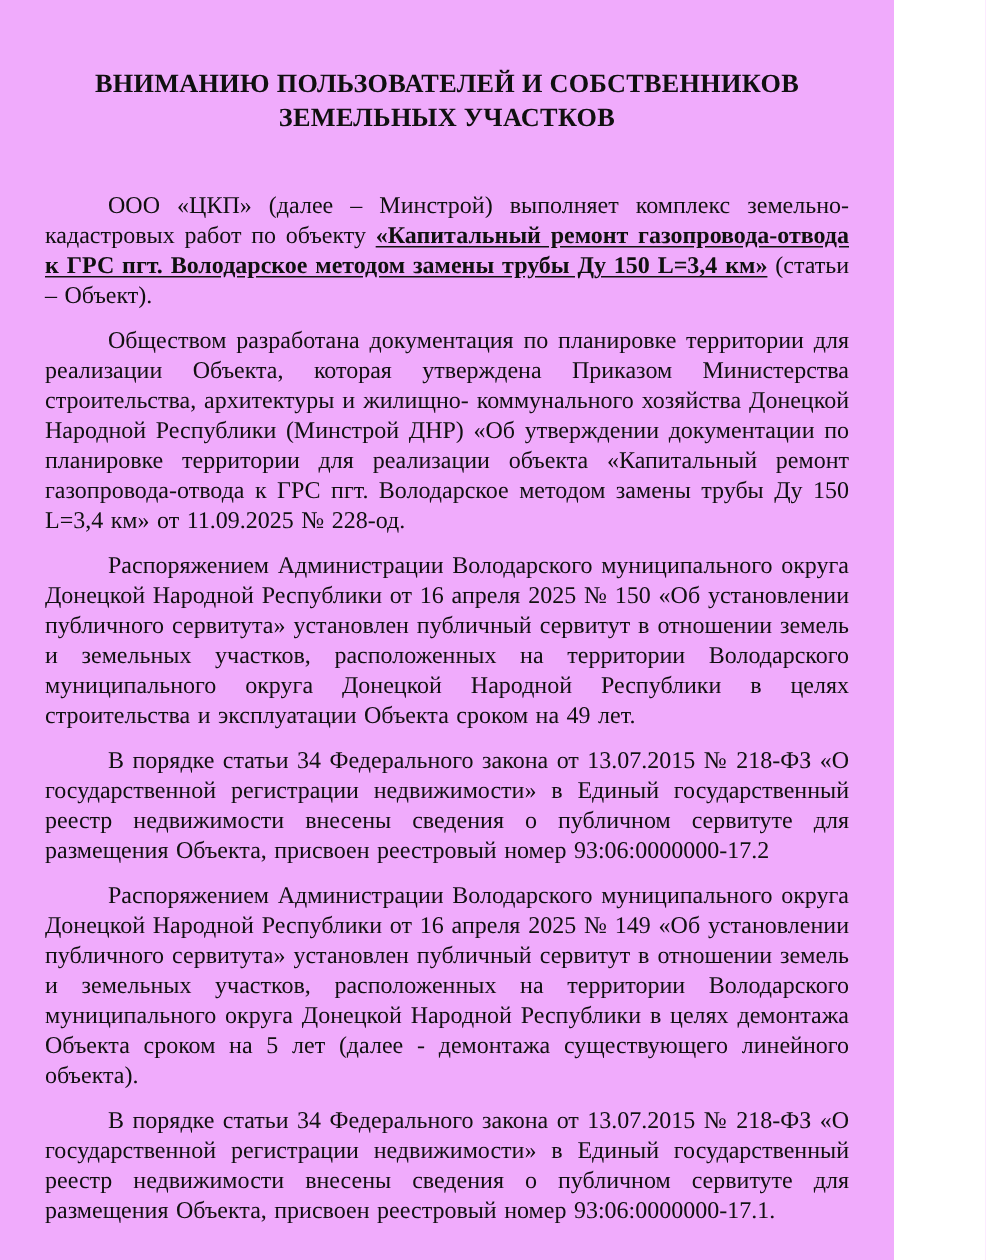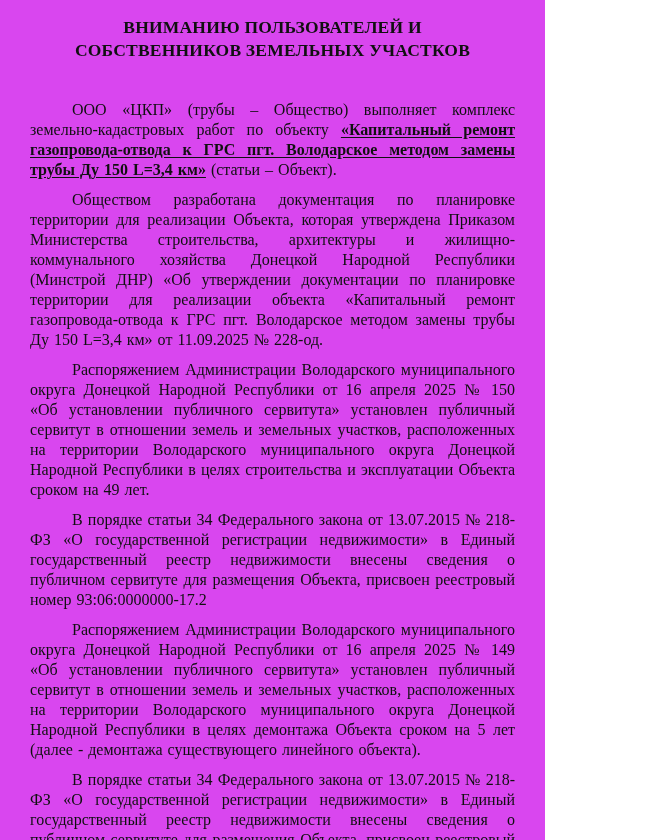--- a/index.html
+++ b/index.html
@@ -9,24 +9,24 @@
   }
   body {
     width: 657px;
     height: 840px;
     overflow: hidden;
     font-family: "Liberation Serif", "DejaVu Serif", serif;
     color: #101010;
   }
   .page {
     box-sizing: border-box;
-    width: 545px;
+    width: 596px;
     height: 840px;
-    padding: 16px 30px 0 30px;
-    background: #d946ef;
+    padding: 44px 30px 0 30px;
+    background: #f0abfc;
   }
   .title {
     margin: 0 0 38px 0;
     padding: 0 22px;
     text-align: center;
     font-size: 17.5px;
     font-weight: bold;
     line-height: 23px;
     letter-spacing: 0.2px;
   }
@@ -44,21 +44,21 @@
     text-underline-offset: 2px;
   }
 </style>
 </head>
 <body>
 
 <div class="page">
 
   <h1 class="title">ВНИМАНИЮ ПОЛЬЗОВАТЕЛЕЙ И СОБСТВЕННИКОВ ЗЕМЕЛЬНЫХ УЧАСТКОВ</h1>
 
-  <p class="para"><span>ООО «ЦКП» (трубы – Общество) выполняет комплекс земельно-кадастровых работ по объекту </span><span class="bu">«Капитальный ремонт газопровода-отвода к ГРС пгт. Володарское методом замены трубы Ду 150 L=3,4 км»</span><span> (статьи – Объект).</span></p>
+  <p class="para"><span>ООО «ЦКП» (далее – Минстрой) выполняет комплекс земельно-кадастровых работ по объекту </span><span class="bu">«Капитальный ремонт газопровода-отвода к ГРС пгт. Володарское методом замены трубы Ду 150 L=3,4 км»</span><span> (статьи – Объект).</span></p>
 
   <p class="para">Обществом разработана документация по планировке территории для реализации Объекта, которая утверждена Приказом Министерства строительства, архитектуры и жилищно- коммунального хозяйства Донецкой Народной Республики (Минстрой ДНР) «Об утверждении документации по планировке территории для реализации объекта «Капитальный ремонт газопровода-отвода к ГРС пгт. Володарское методом замены трубы Ду 150 L=3,4 км» от 11.09.2025 № 228-од.</p>
 
   <p class="para">Распоряжением Администрации Володарского муниципального округа Донецкой Народной Республики от 16 апреля 2025 № 150 «Об установлении публичного сервитута» установлен публичный сервитут в отношении земель и земельных участков, расположенных на территории Володарского муниципального округа Донецкой Народной Республики в целях строительства и эксплуатации Объекта сроком на 49 лет.</p>
 
   <p class="para">В порядке статьи 34 Федерального закона от 13.07.2015 № 218-ФЗ «О государственной регистрации недвижимости» в Единый государственный реестр недвижимости внесены сведения о публичном сервитуте для размещения Объекта, присвоен реестровый номер 93:06:0000000-17.2</p>
 
   <p class="para">Распоряжением Администрации Володарского муниципального округа Донецкой Народной Республики от 16 апреля 2025 № 149 «Об установлении публичного сервитута» установлен публичный сервитут в отношении земель и земельных участков, расположенных на территории Володарского муниципального округа Донецкой Народной Республики в целях демонтажа Объекта сроком на 5 лет (далее - демонтажа существующего линейного объекта).</p>
 
   <p class="para">В порядке статьи 34 Федерального закона от 13.07.2015 № 218-ФЗ «О государственной регистрации недвижимости» в Единый государственный реестр недвижимости внесены сведения о публичном сервитуте для размещения Объекта, присвоен реестровый номер 93:06:0000000-17.1.</p>

